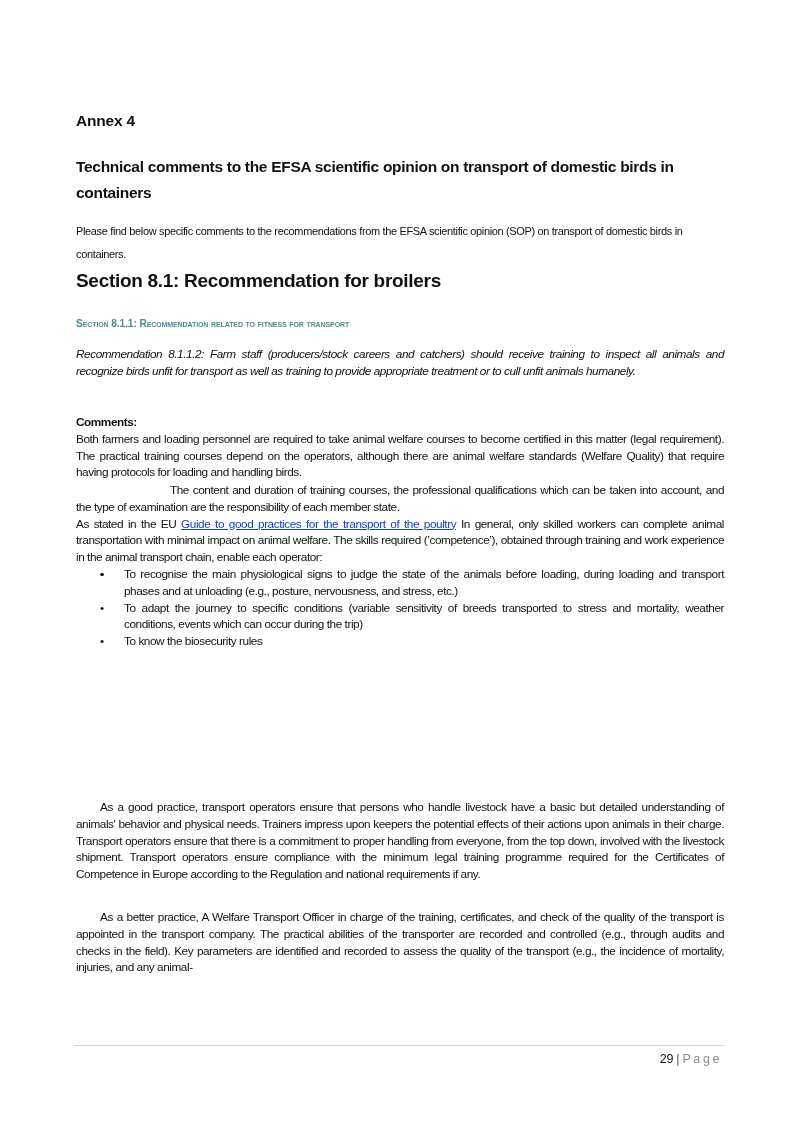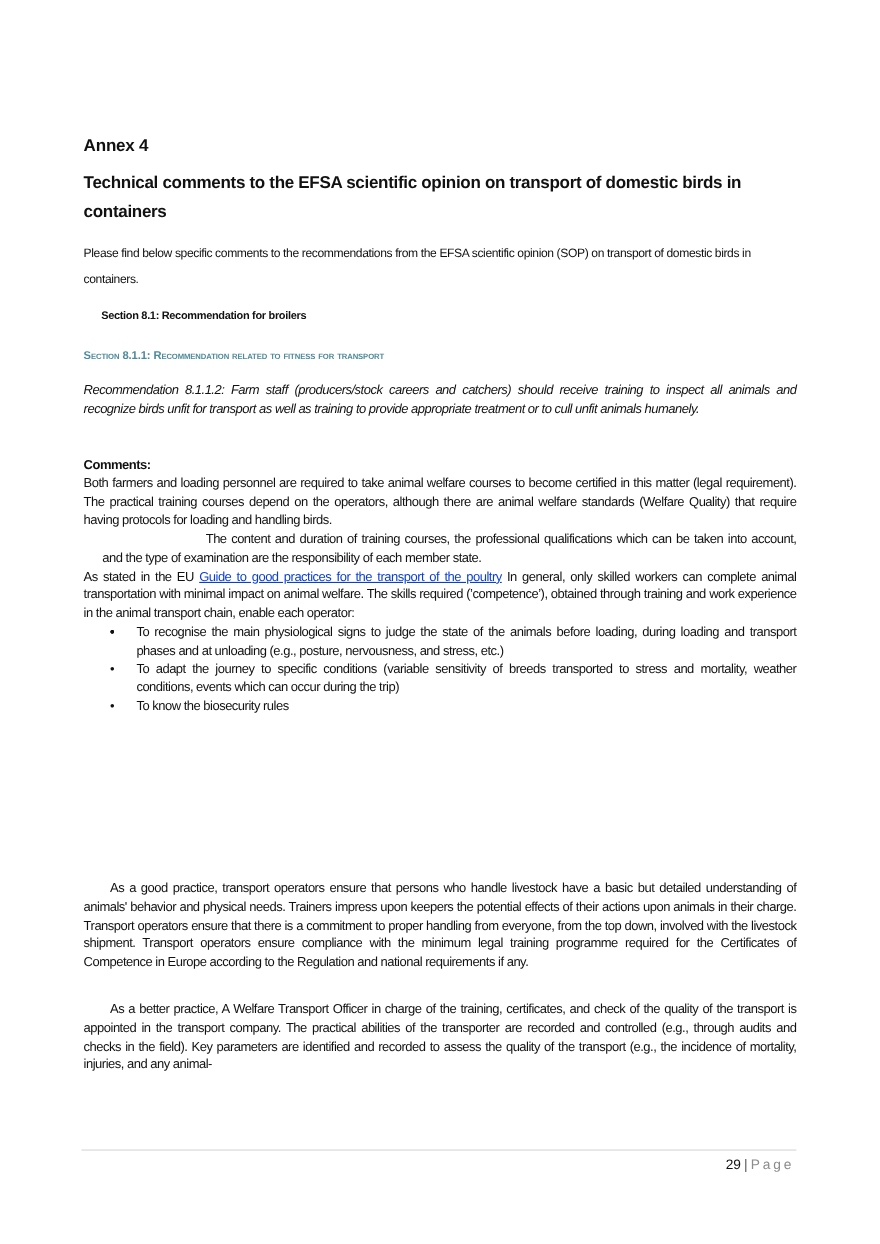--- a/index.html
+++ b/index.html
@@ -16,21 +16,21 @@
       color: #111111;
     }
     .page {
       position: absolute;
       left: 76px;
       top: 0;
       width: 648px;
     }
     .annex-title {
       position: absolute;
-      top: 124px;
+      top: 112px;
       left: 0;
       font-size: 15.5px;
       font-weight: bold;
       letter-spacing: -0.2px;
     }
     .main-title {
       position: absolute;
       top: 154px;
       left: 0;
       width: 648px;
@@ -43,26 +43,25 @@
       position: absolute;
       top: 220px;
       left: 0;
       width: 648px;
       font-size: 11px;
       line-height: 23px;
       letter-spacing: -0.35px;
     }
     .section-heading {
       position: absolute;
-      top: 282px;
-      left: 0;
-      font-size: 10px;
+      top: 270px;
+      left: 0;
+      font-size: 19px;
       font-weight: bold;
       letter-spacing: -0.3px;
-      margin-left: 16px;
     }
     .subsection-heading {
       position: absolute;
       top: 318px;
       left: 0;
       font-size: 10.2px;
       font-weight: bold;
       color: #4e8a9a;
       font-variant: small-caps;
       letter-spacing: -0.1px;
@@ -86,21 +85,20 @@
     .sector {
       top: 482px;
     }
     .bold-label {
       font-weight: bold;
       display: block;
     }
     .indent-first {
       text-indent: 94px;
       display: block;
-      margin-left: 17px;
     }
     .link {
       color: #1a0dab;
       text-decoration: underline;
       color: #0b3fd1;
     }
     ul.bullets {
       margin: 0;
       padding: 0 0 0 48px;
       list-style: none;

